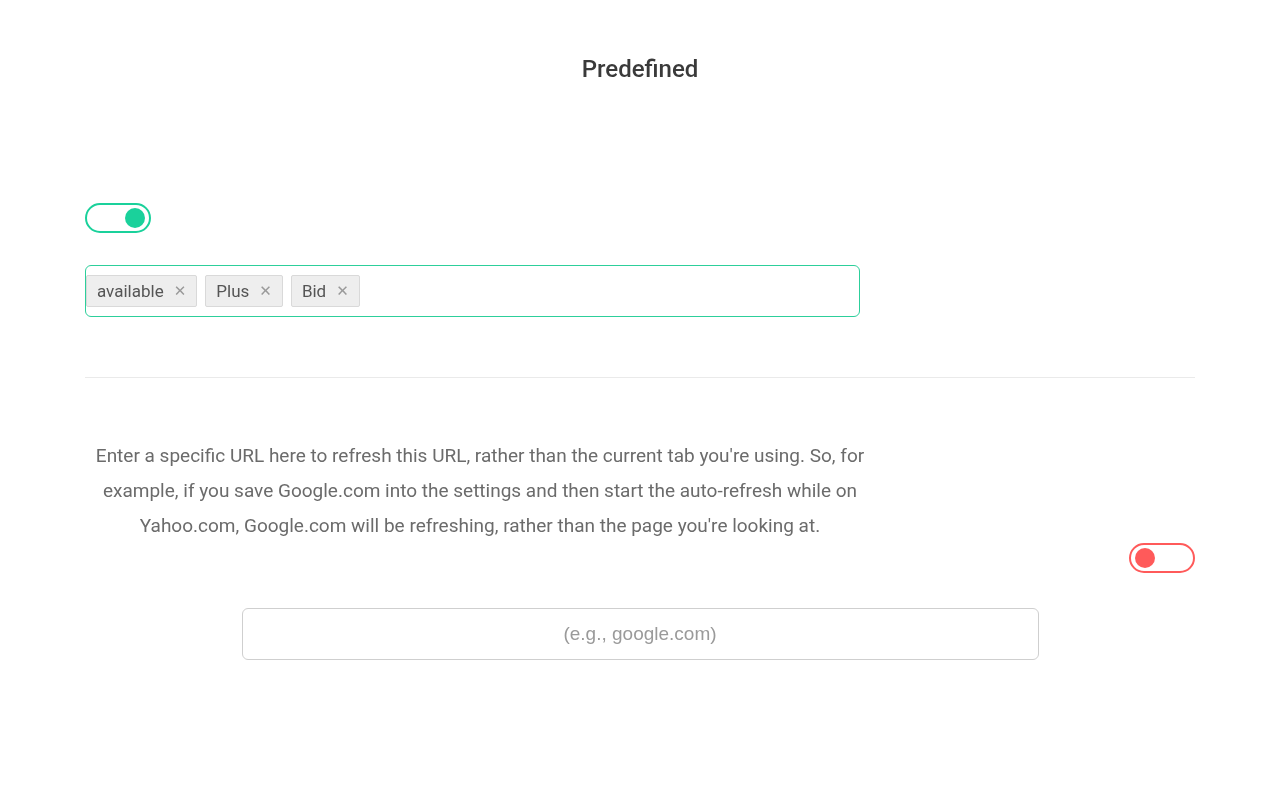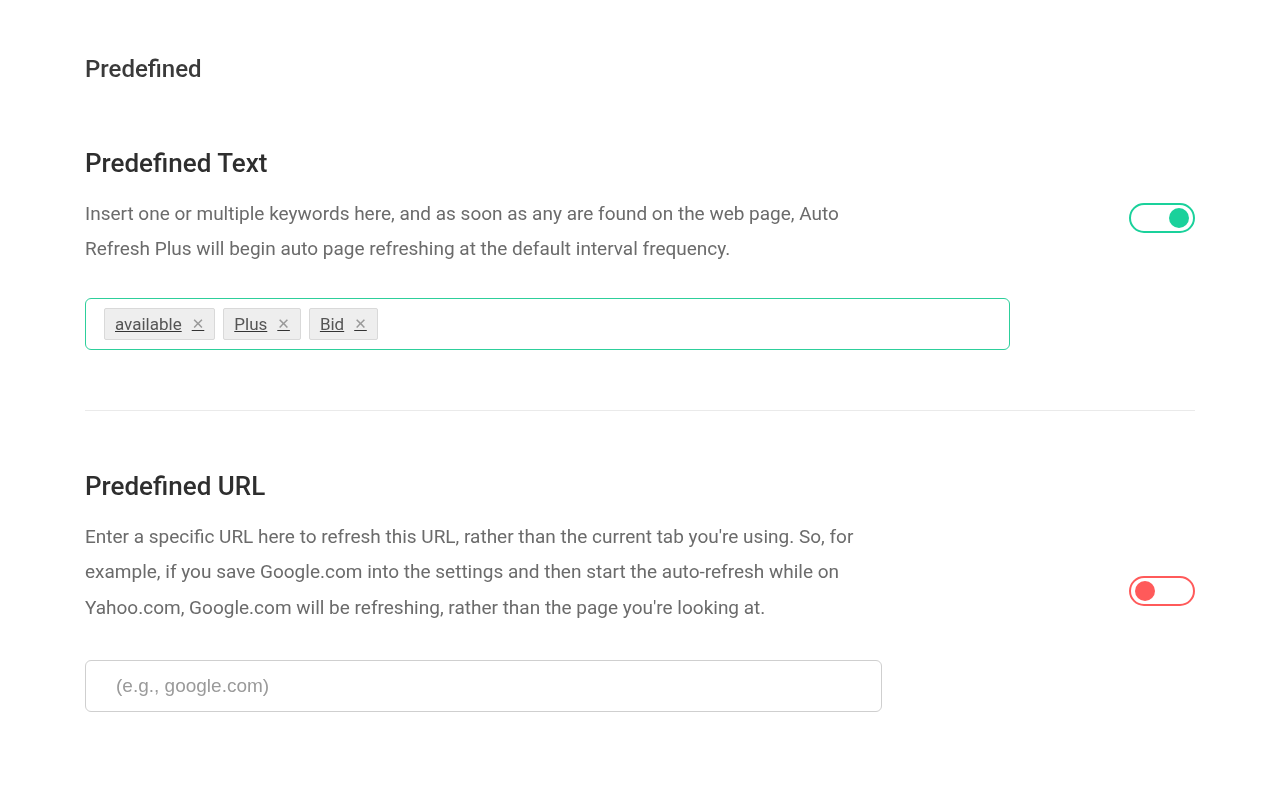--- a/index.html
+++ b/index.html
@@ -1,15 +1,15 @@
 <!DOCTYPE html>
 <html><head>
 <meta charset="utf-8">
 <style>
-  * { box-sizing: border-box; margin: 0; padding: 0; }
+  * { box-sizing: border-box; margin: 0; padding: 0; text-align: center; }
   body {
     font-family: -apple-system, BlinkMacSystemFont, "Segoe UI", Roboto, "Helvetica Neue", Arial, sans-serif;
     background: #fff;
     color: #333;
     width: 1280px;
     height: 800px;
     padding: 55px 85px 40px 85px;
   }
   .page-title {
     font-size: 24px;
@@ -66,30 +66,29 @@
   .toggle.on .toggle-knob {
     background: #1ad19b;
     right: 4px;
   }
   .toggle.off .toggle-knob {
     background: #ff5a5a;
     left: 4px;
   }
   .tag-input {
     margin-top: 32px;
-    width: 925px;
+    width: 775px;
     border: 1.5px solid #2dcf9b;
     border-radius: 6px;
-    padding: 8px 18px;
+    padding: 8px 0;
     display: flex;
     align-items: center;
     flex-wrap: wrap;
     gap: 8px;
     min-height: 52px;
-    text-decoration: underline;
   }
   .tag {
     background: #eeeeee;
     border: 1px solid #d9d9d9;
     padding: 5px 10px;
     font-size: 17px;
     color: #555;
     display: inline-flex;
     align-items: center;
     gap: 10px;
@@ -136,24 +135,20 @@
     margin-top: 105px;
   }
 </style>
 </head>
 <body>
 
 <h1 class="page-title">Predefined</h1>
 
 <div class="section">
   <div class="section-header">
-    <div class="section-text-block">
-      <h2 class="section-title">Predefined Text</h2>
-      <p class="section-desc">Insert one or multiple keywords here, and as soon as any are found on the web page, Auto Refresh Plus will begin auto page refreshing at the default interval frequency.</p>
-    </div>
     <div class="toggle on">
       <div class="toggle-knob"></div>
     </div>
   </div>
 
   <div class="tag-input">
     <span class="tag">
       <span>available</span>
       <span class="tag-remove">✕</span>
     </span>
@@ -166,21 +161,20 @@
       <span class="tag-remove">✕</span>
     </span>
   </div>
 </div>
 
 <div class="divider"></div>
 
 <div class="section">
   <div class="section-header">
     <div class="section-text-block">
-      <h2 class="section-title">Predefined URL</h2>
       <p class="section-desc">Enter a specific URL here to refresh this URL, rather than the current tab you're using. So, for example, if you save Google.com into the settings and then start the auto-refresh while on Yahoo.com, Google.com will be refreshing, rather than the page you're looking at.</p>
     </div>
     <div class="toggle off toggle-url">
       <div class="toggle-knob"></div>
     </div>
   </div>
 
   <input type="text" class="url-input" placeholder="(e.g., google.com)" style="">
 </div>
 

